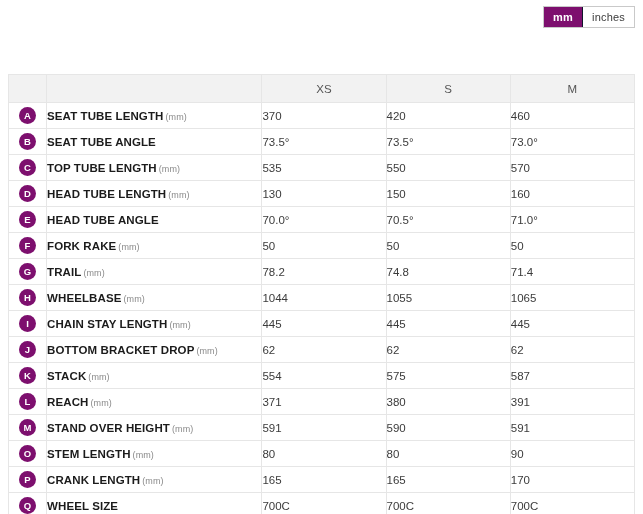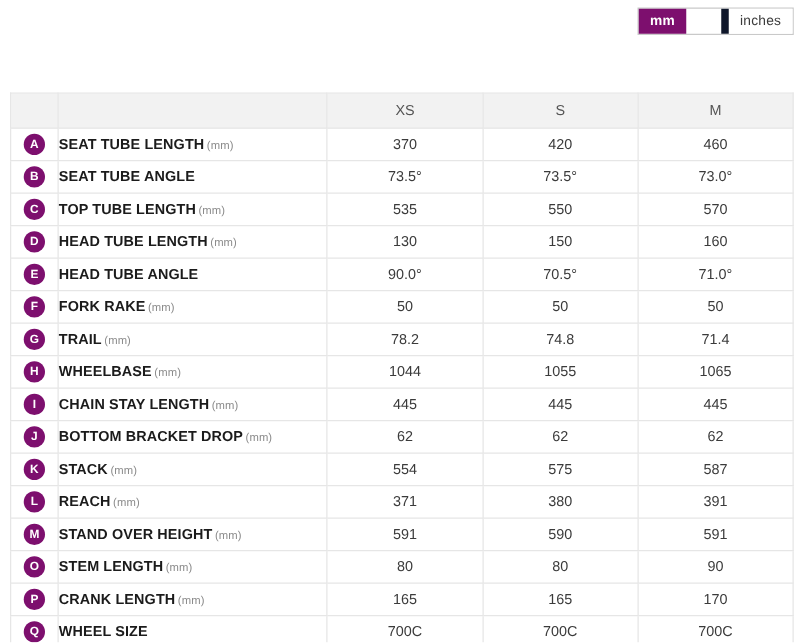--- a/index.html
+++ b/index.html
@@ -38,22 +38,21 @@
     cursor: pointer;
     user-select: none;
     letter-spacing: .2px;
   }
   .unit-btn.active {
     background: #7d0f6e;
     color: #ffffff;
     font-weight: bold;
   }
   .unit-btn + .unit-btn {
-    border-left: 6px solid #0f172a;
-    margin-left: 28px;
+    border-left: 1px solid #0f172a;
   }
 
   
   .geo-table {
     position: absolute;
     top: 74px;
     left: 8px;
     width: 627px;
     border-collapse: collapse;
     font-size: 11.5px;
@@ -102,21 +101,21 @@
     letter-spacing: .1px;
     margin-left: 12px;
   }
   .unit-suffix {
     font-weight: normal;
     color: #8a8a8a;
     font-size: 9px;
     margin-left: 2px;
   }
   .val-cell {
-    text-align: center;
+    text-align: left;
     vertical-align: middle;
     color: #3b3b3b;
     font-size: 11.5px;
   }
   thead .col-size { color: #5a5a5a; }
 </style>
 </head>
 <body>
 
 <div class="page">
@@ -166,21 +165,21 @@
         <td class="badge-cell"><span class="badge">D</span></td>
         <td class="label-cell"><span>HEAD TUBE LENGTH</span><span class="unit-suffix">(mm)</span></td>
         <td class="val-cell">130</td>
         <td class="val-cell">150</td>
         <td class="val-cell">160</td>
       </tr>
 
       <tr>
         <td class="badge-cell"><span class="badge">E</span></td>
         <td class="label-cell"><span>HEAD TUBE ANGLE</span><span class="unit-suffix"></span></td>
-        <td class="val-cell">90.0°</td>
+        <td class="val-cell">70.0°</td>
         <td class="val-cell">70.5°</td>
         <td class="val-cell">71.0°</td>
       </tr>
 
       <tr>
         <td class="badge-cell"><span class="badge">F</span></td>
         <td class="label-cell"><span>FORK RAKE</span><span class="unit-suffix">(mm)</span></td>
         <td class="val-cell">50</td>
         <td class="val-cell">50</td>
         <td class="val-cell">50</td>

